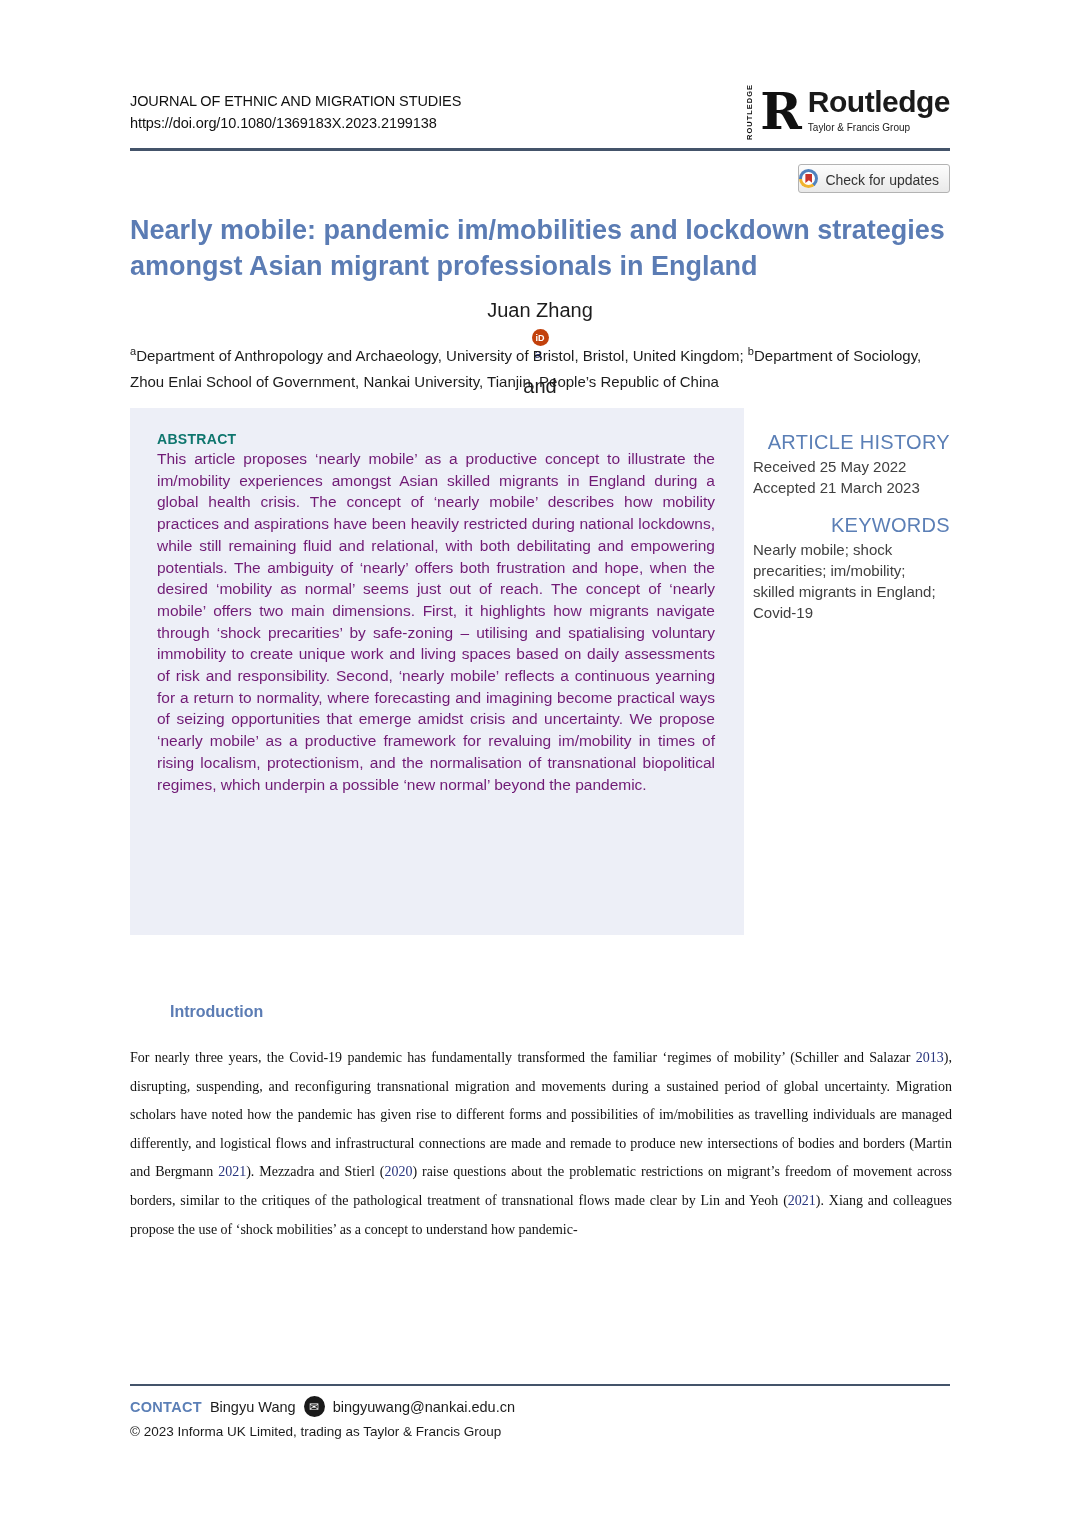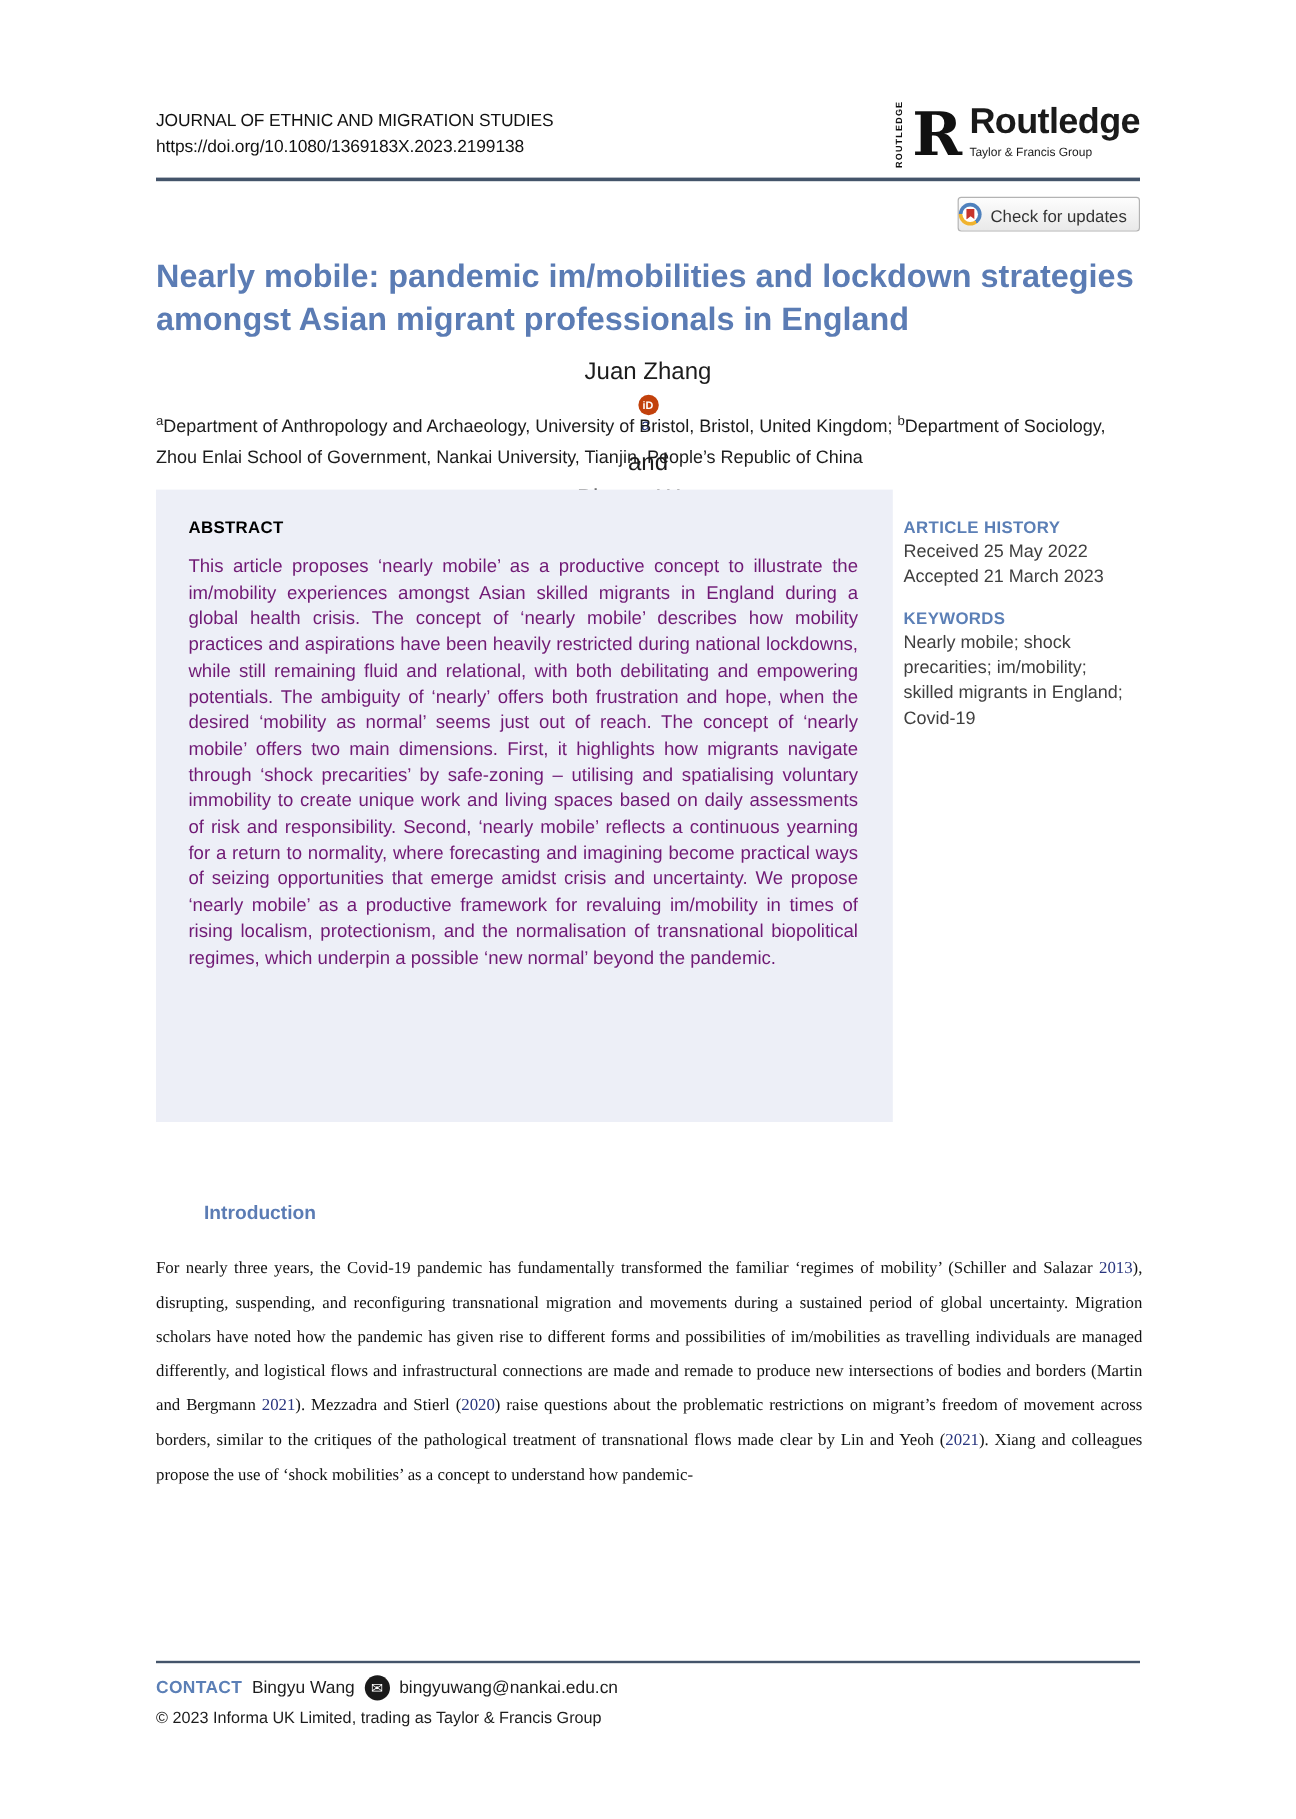--- a/index.html
+++ b/index.html
@@ -91,30 +91,30 @@
     position:absolute; top:408px; left:130px; width:820px;
     display:flex; gap:9px;
   }
   .abstract-box {
     width:614px; min-height:527px;
     background:#edeff7;
     padding:23px 29px 24px 27px;
   }
   .abstract-heading {
     font-size:14px; font-weight:700; letter-spacing:0.3px;
-    color:#000000; margin-bottom:15px;
+    color:#0f766e; margin-bottom:1px;
   }
   .abstract-text {
     font-size:15.5px; line-height:21.7px; color:#701a75;
     text-align:justify;
   }
   .side-col { width:197px; padding-top:23px; }
   .side-heading {
-    font-size:14px; font-weight:700; letter-spacing:0.3px;
-    color:#5b7fb6; margin-bottom:2px;
+    font-size:20px; font-weight:400; letter-spacing:0.3px;
+    color:#5b7fb6; margin-bottom:2px;text-align:right;
   }
   .side-text { font-size:15px; line-height:21px; color:#404040; }
   .side-gap { height:16px; }
 
   
   .intro-heading {
     position:absolute; top:1003px; left:130px;
     font-size:16px; font-weight:700; color:#5b7cb4;margin-left:40px;
   }
   .intro-para {

